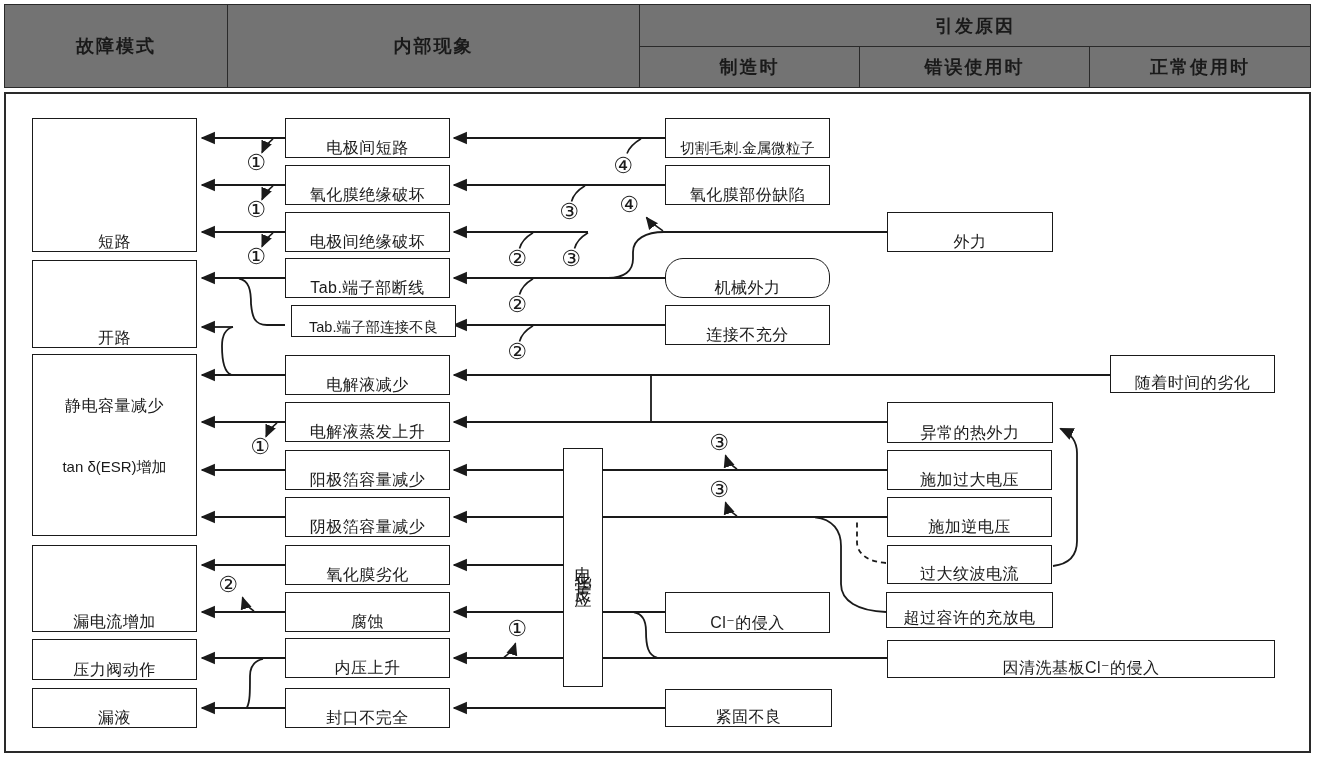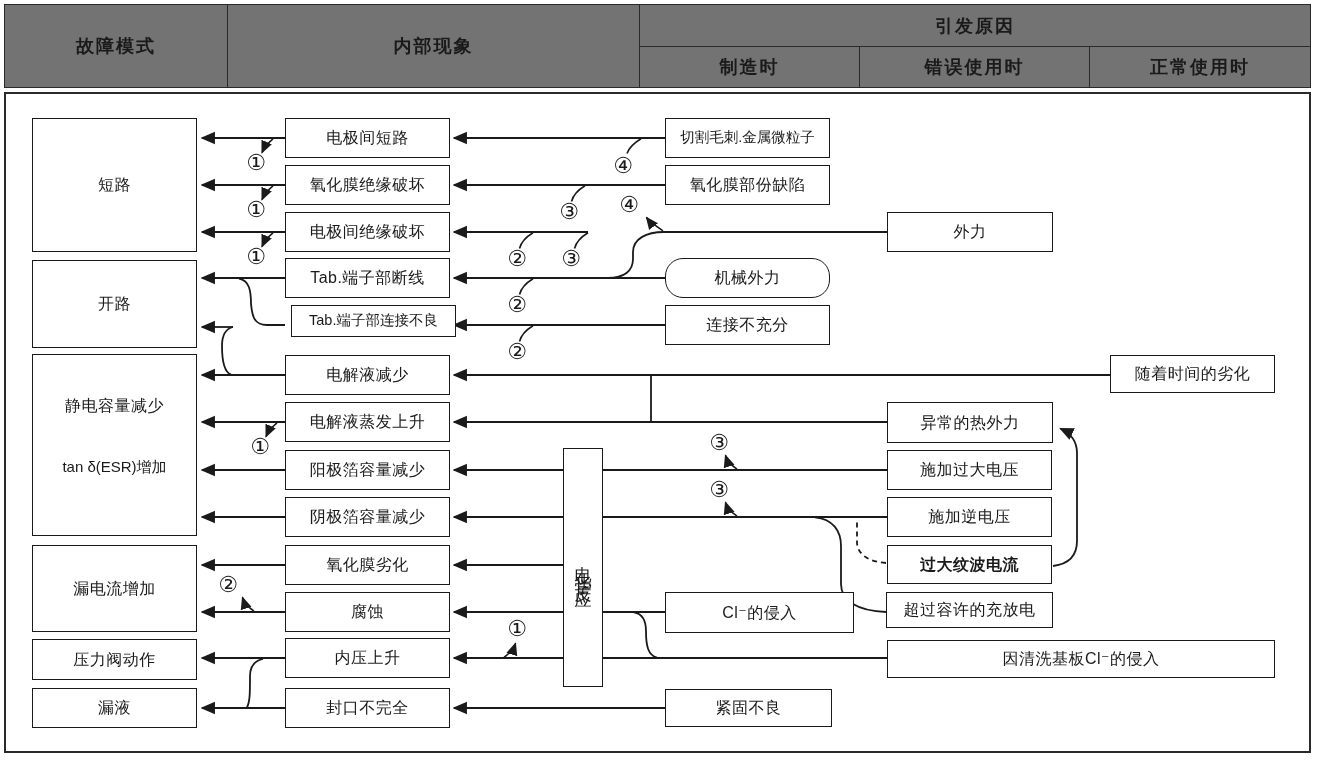--- a/index.html
+++ b/index.html
@@ -7,21 +7,21 @@
          font-family:"Liberation Sans","DejaVu Sans",sans-serif;color:#1a1a1a;}
   svg.wires{position:absolute;left:0;top:0;z-index:1;}
   svg.wires path{fill:none;stroke:#1a1a1a;stroke-width:1.8;}
   svg.wires path.thin{stroke-width:1.6;}
   svg.wires path.dashed{stroke-dasharray:5 4;}
   .hcell{position:absolute;box-sizing:border-box;background:#737373;border:1px solid #2a2a2a;
          display:flex;align-items:center;justify-content:center;font-size:18px;font-weight:600;
          letter-spacing:2px;z-index:2;}
   .frame{position:absolute;box-sizing:border-box;border:2px solid #2a2a2a;background:transparent;z-index:0;}
   .box{position:absolute;box-sizing:border-box;background:#fff;border:1.5px solid #1a1a1a;
-       display:flex;align-items:center;justify-content:center;text-align:center;
+       display:flex;align-items:flex-end;justify-content:center;text-align:center;
        font-size:16px;line-height:1.1;z-index:2;letter-spacing:0.5px;}
   .box.sm{font-size:14.5px;letter-spacing:0;}
   .box.tall{align-items:flex-start;}
   .box .l1,.box .l2{position:absolute;left:0;width:100%;text-align:center;}
   .box .l1{top:42px;}
   .box .l2{top:104px;font-size:15px;letter-spacing:0;}
   .vbox{position:absolute;box-sizing:border-box;background:#fff;border:1.5px solid #1a1a1a;z-index:2;
         display:flex;align-items:center;justify-content:center;
         writing-mode:vertical-rl;text-orientation:upright;font-size:17px;letter-spacing:6px;}
   .cnum{position:absolute;z-index:3;width:26px;text-align:center;font-size:22px;line-height:24px;
@@ -204,27 +204,27 @@
   </div>
   <div class="box" style="left:887px;top:402px;width:166px;height:41px;">
     <span>异常的热外力</span>
   </div>
   <div class="box" style="left:887px;top:450px;width:165px;height:40px;">
     <span>施加过大电压</span>
   </div>
   <div class="box" style="left:887px;top:497px;width:165px;height:40px;">
     <span>施加逆电压</span>
   </div>
-  <div class="box" style="left:887px;top:545px;width:165px;height:39px;font-weight:bold;">
+  <div class="box" style="left:887px;top:545px;width:165px;height:39px;">
     <span>过大纹波电流</span>
   </div>
   <div class="box" style="left:886px;top:592px;width:167px;height:36px;">
     <span>超过容许的充放电</span>
   </div>
-  <div class="box" style="left:665px;top:592px;width:189px;height:41px;">
+  <div class="box" style="left:665px;top:592px;width:165px;height:41px;">
     <span>Cl⁻的侵入</span>
   </div>
   <div class="box" style="left:887px;top:640px;width:388px;height:38px;">
     <span>因清洗基板Cl⁻的侵入</span>
   </div>
   <div class="box" style="left:665px;top:689px;width:167px;height:38px;">
     <span>紧固不良</span>
   </div>
 
   <span class="cnum" style="left:243px;top:151px;">①</span>

